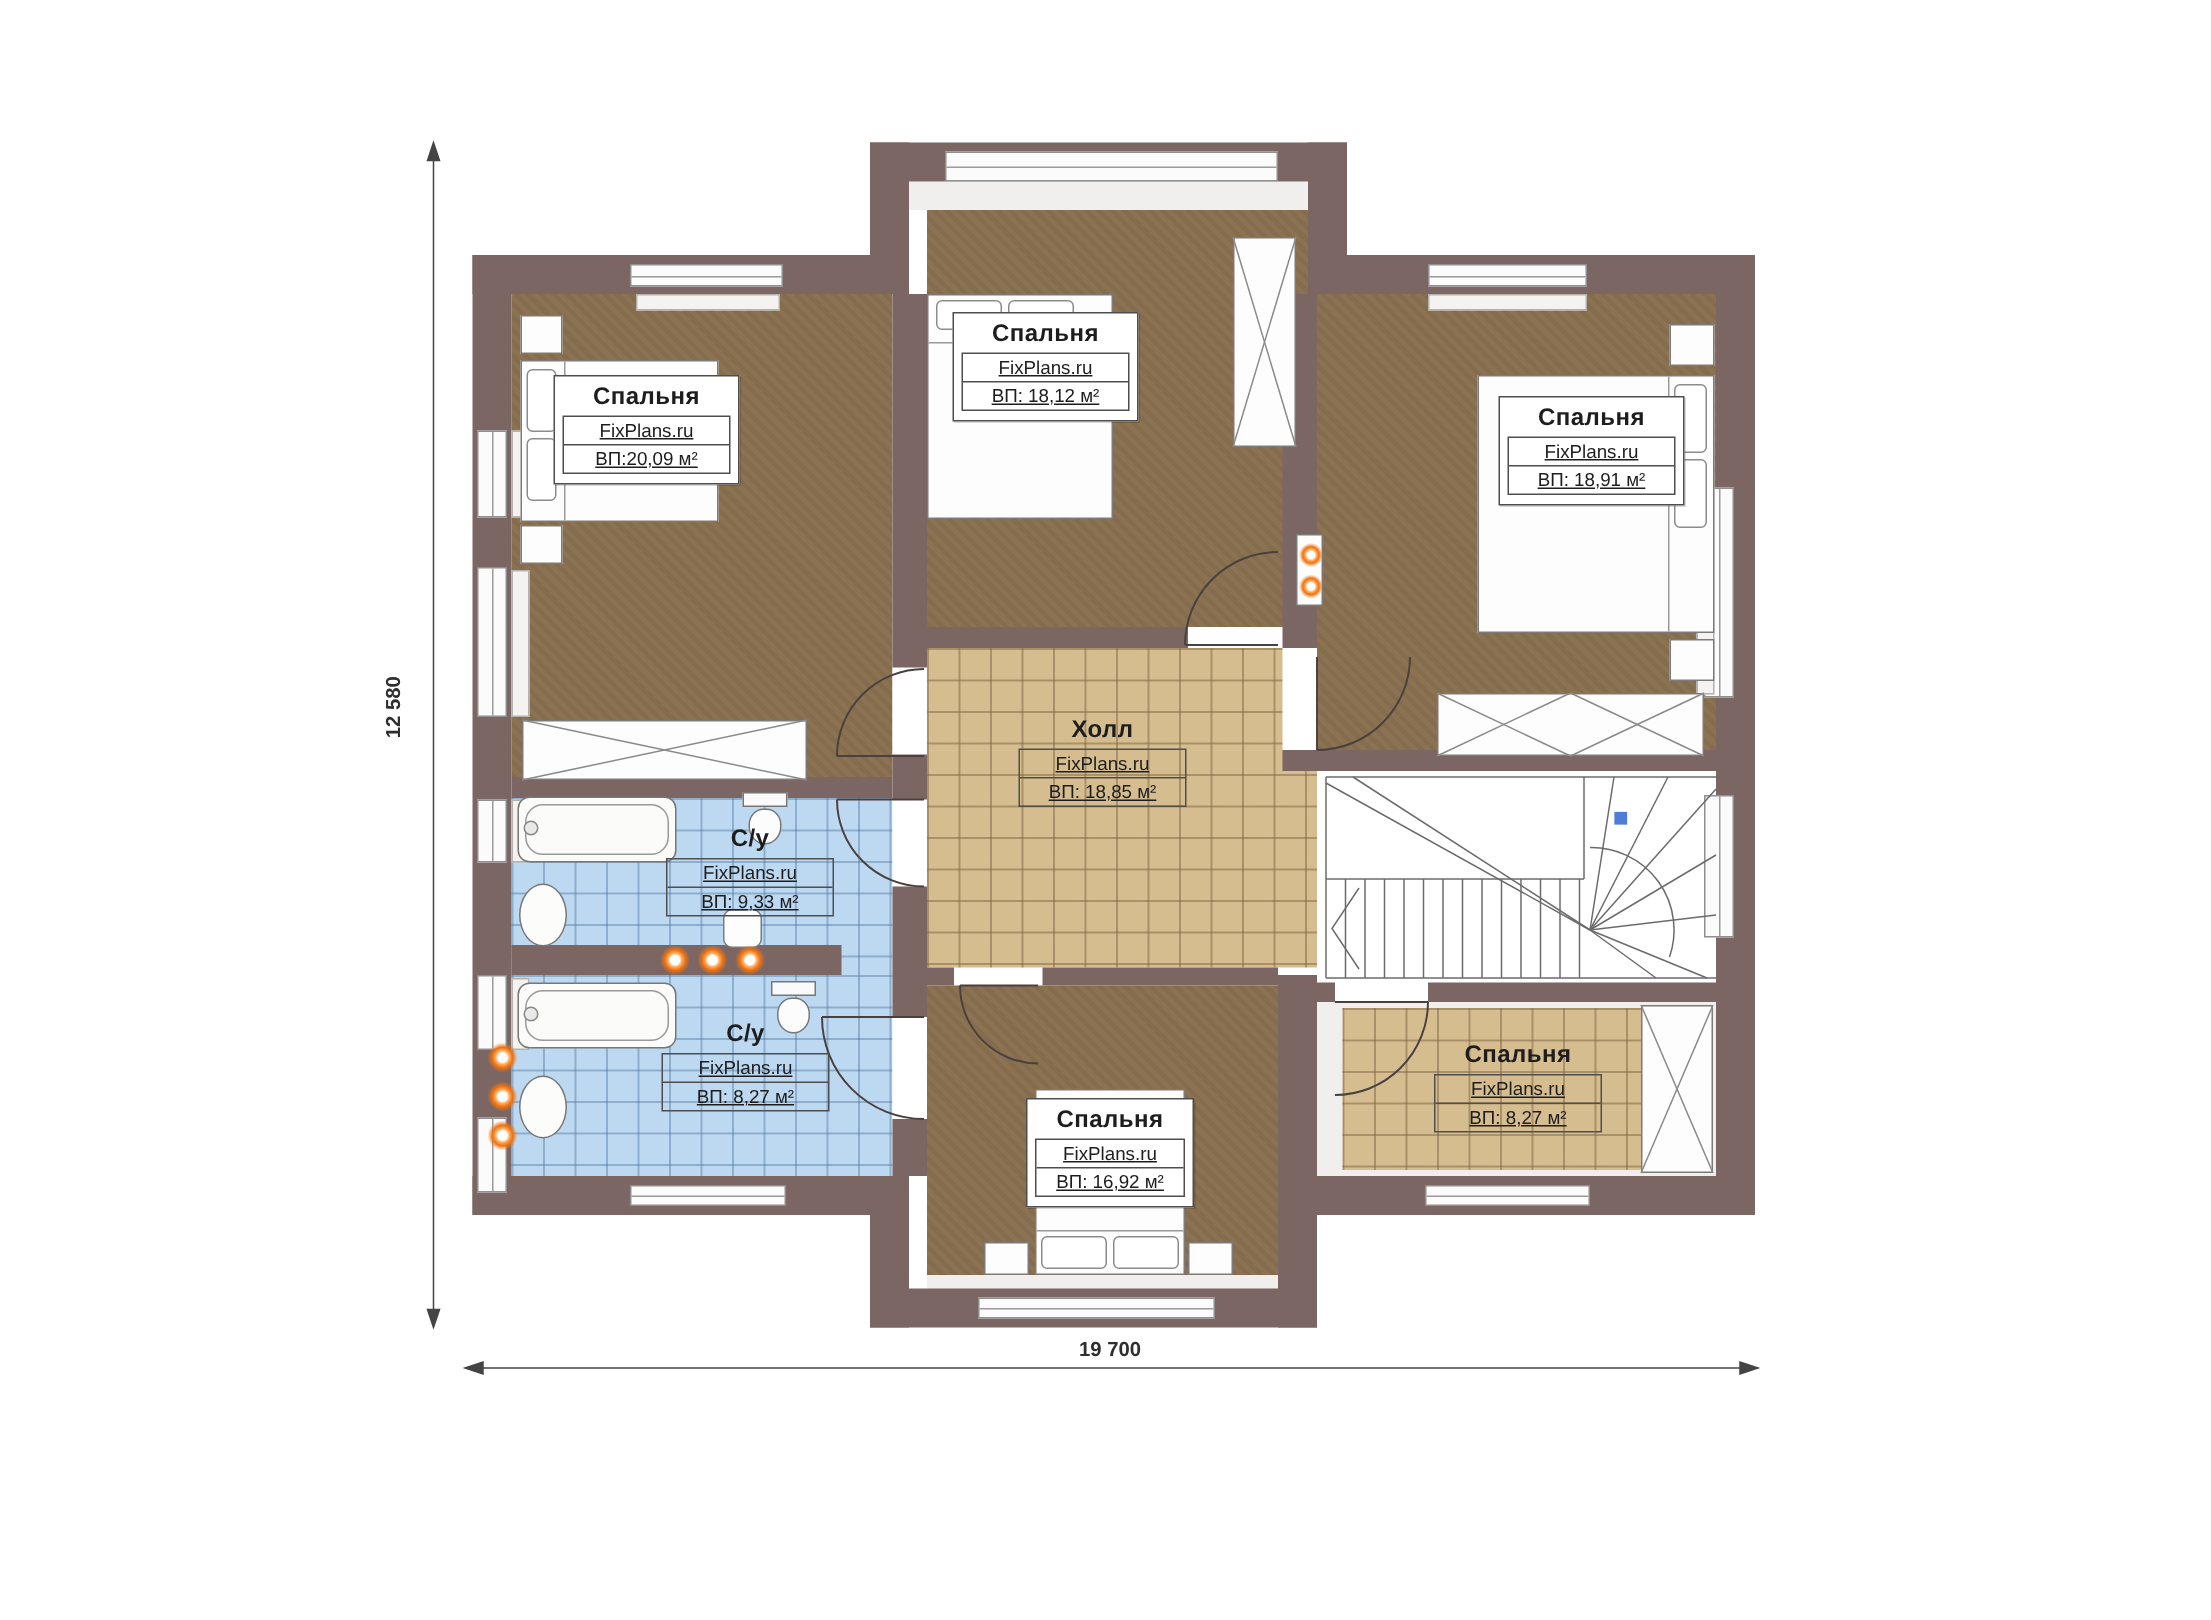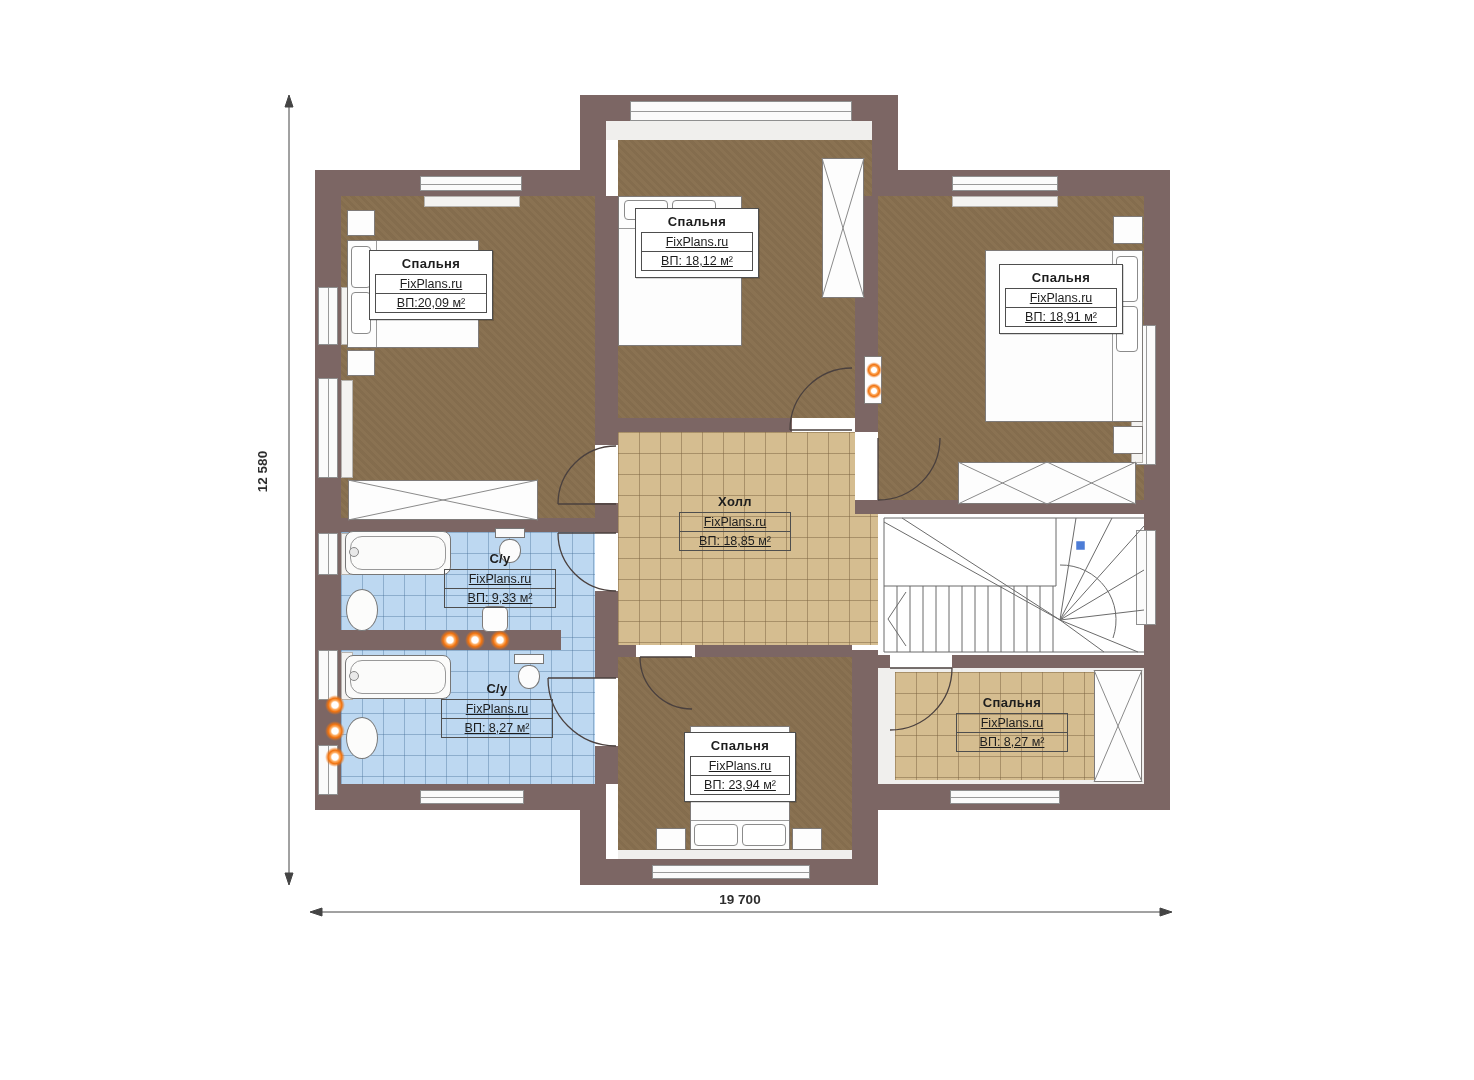--- a/index.html
+++ b/index.html
@@ -20,21 +20,21 @@
   .line{background:#9a9a9a;}
   .dot{border-radius:50%;background:radial-gradient(circle,#ffffff 0 22%,#ffb066 32%,#f0720e 48%,rgba(240,114,14,.18) 66%,rgba(240,114,14,0) 72%);}
   .tub{background:#fbfbfa;border:1px solid #777;border-radius:8px;}
   .tub-inner{position:absolute;inset:4px;border:1px solid #999;border-radius:12px;}
   .tap{position:absolute;width:8px;height:8px;border-radius:50%;background:#e9e9e9;border:1px solid #888;}
   .sink{background:#fcfcfb;border:1px solid #777;border-radius:50%;}
   .toilet-tank{background:#fafafa;border:1px solid #777;}
   .toilet-bowl{background:#fcfcfc;border:1px solid #777;border-radius:45% 45% 50% 50%;}
   .room-label{position:absolute;text-align:center;width:112px;}
   .card{background:#fff;border:1px solid #4e4e4e;padding:5px 5px 6px;box-shadow:1px 1px 0 rgba(0,0,0,.15);}
-  .rl-title{font-weight:bold;font-size:13px;color:#1d1d1d;letter-spacing:.3px;margin-bottom:3px;white-space:nowrap;}
+  .rl-title{font-weight:bold;font-size:16px;color:#1d1d1d;letter-spacing:.3px;margin-bottom:3px;white-space:nowrap;}
   .rl-box{border:1px solid #4e4e4e;}
   .card .rl-box{background:#fff;}
   .rl-row{font-size:12.5px;color:#1d1d1d;padding:2px 3px;white-space:nowrap;text-decoration:underline;}
   .rl-row + .rl-row{border-top:1px solid #4e4e4e;}
   .dim{position:absolute;font-size:13.5px;font-weight:bold;color:#2e2e2e;white-space:nowrap;text-align:center;}
   svg.overlay{position:absolute;left:0;top:0;pointer-events:none;}
 </style>
 </head>
 <body>
 
@@ -250,21 +250,21 @@
       <div class="rl-row">ВП: 18,12 м²</div>
     </div>
   </div>
   <div class="room-label card" style="left:999px;top:264px">
     <div class="rl-title">Спальня</div>
     <div class="rl-box">
       <div class="rl-row">FixPlans.ru</div>
       <div class="rl-row">ВП: 18,91 м²</div>
     </div>
   </div>
-  <div class="room-label" style="left:679px;top:494px">
+  <div class="room-label" style="left:679px;top:478px">
     <div class="rl-title">Холл</div>
     <div class="rl-box">
       <div class="rl-row">FixPlans.ru</div>
       <div class="rl-row">ВП: 18,85 м²</div>
     </div>
   </div>
   <div class="room-label" style="left:444px;top:551px">
     <div class="rl-title">С/у</div>
     <div class="rl-box">
       <div class="rl-row">FixPlans.ru</div>
@@ -275,21 +275,21 @@
     <div class="rl-title">С/у</div>
     <div class="rl-box">
       <div class="rl-row">FixPlans.ru</div>
       <div class="rl-row">ВП: 8,27 м²</div>
     </div>
   </div>
   <div class="room-label card" style="left:684px;top:732px;width:100px">
     <div class="rl-title">Спальня</div>
     <div class="rl-box">
       <div class="rl-row">FixPlans.ru</div>
-      <div class="rl-row">ВП: 23,94 м²</div>
+      <div class="rl-row">ВП: 16,92 м²</div>
     </div>
   </div>
   <div class="room-label" style="left:956px;top:695px">
     <div class="rl-title">Спальня</div>
     <div class="rl-box">
       <div class="rl-row">FixPlans.ru</div>
       <div class="rl-row">ВП: 8,27 м²</div>
     </div>
   </div>
 

